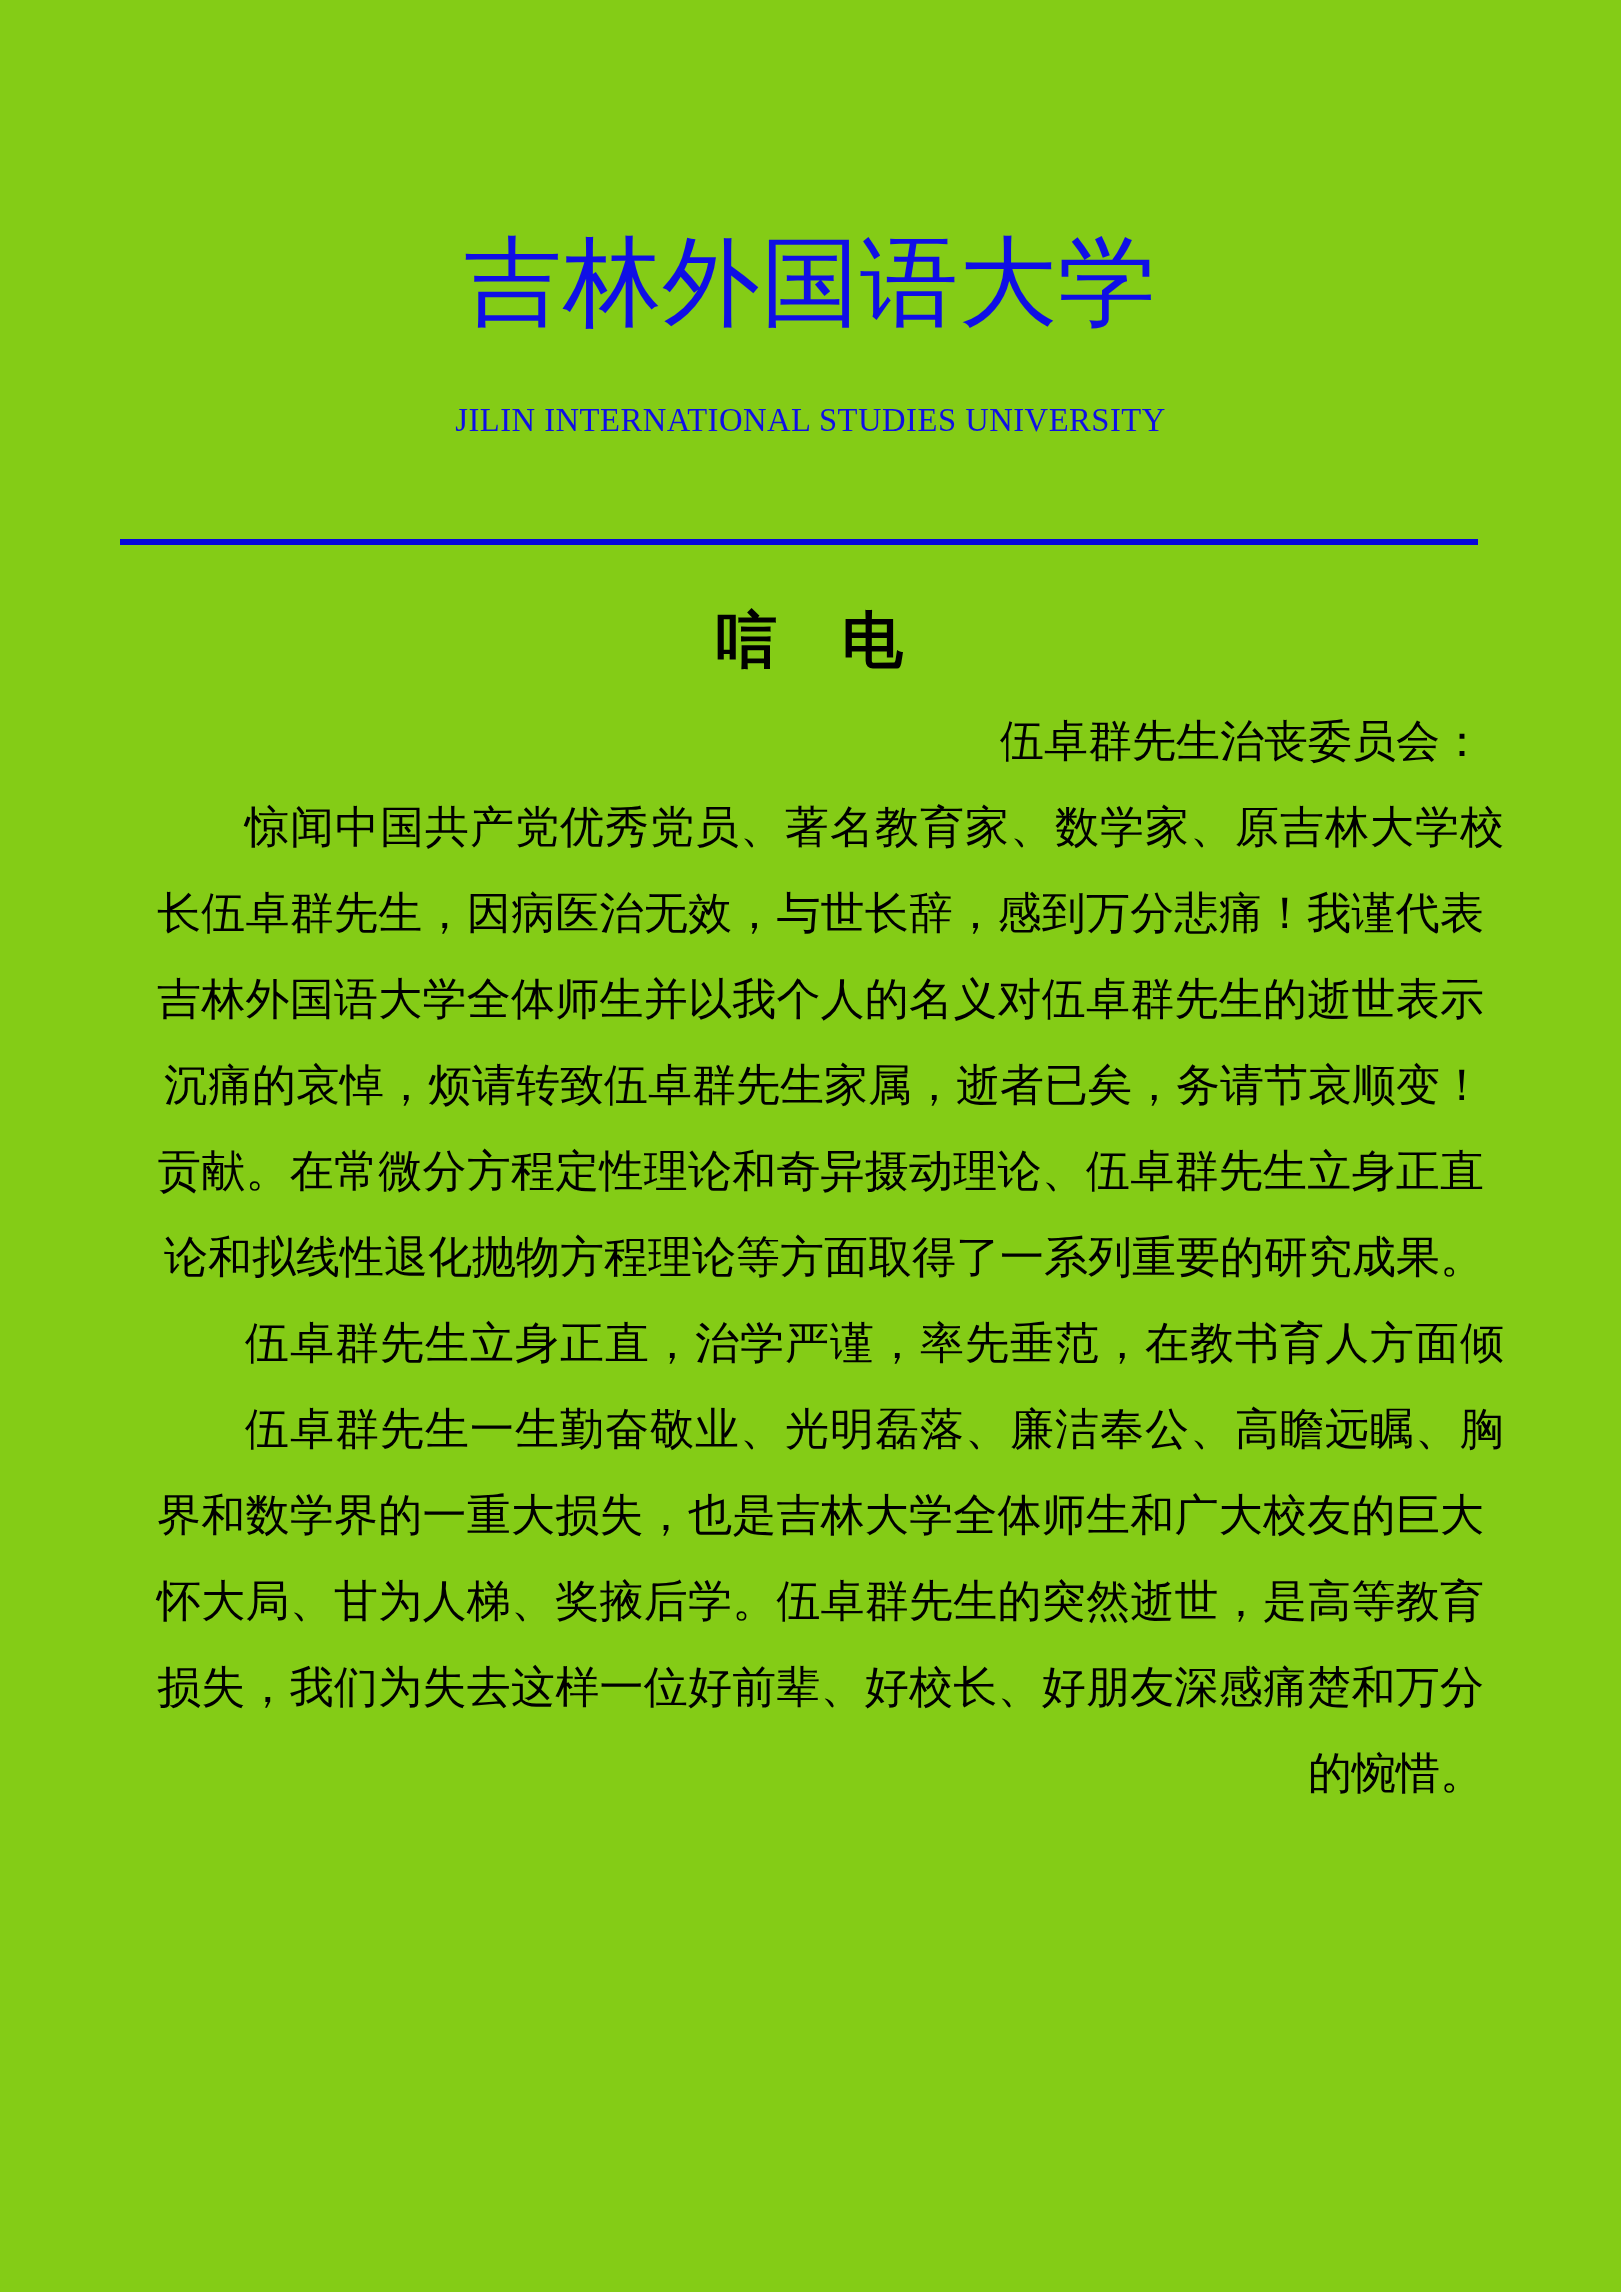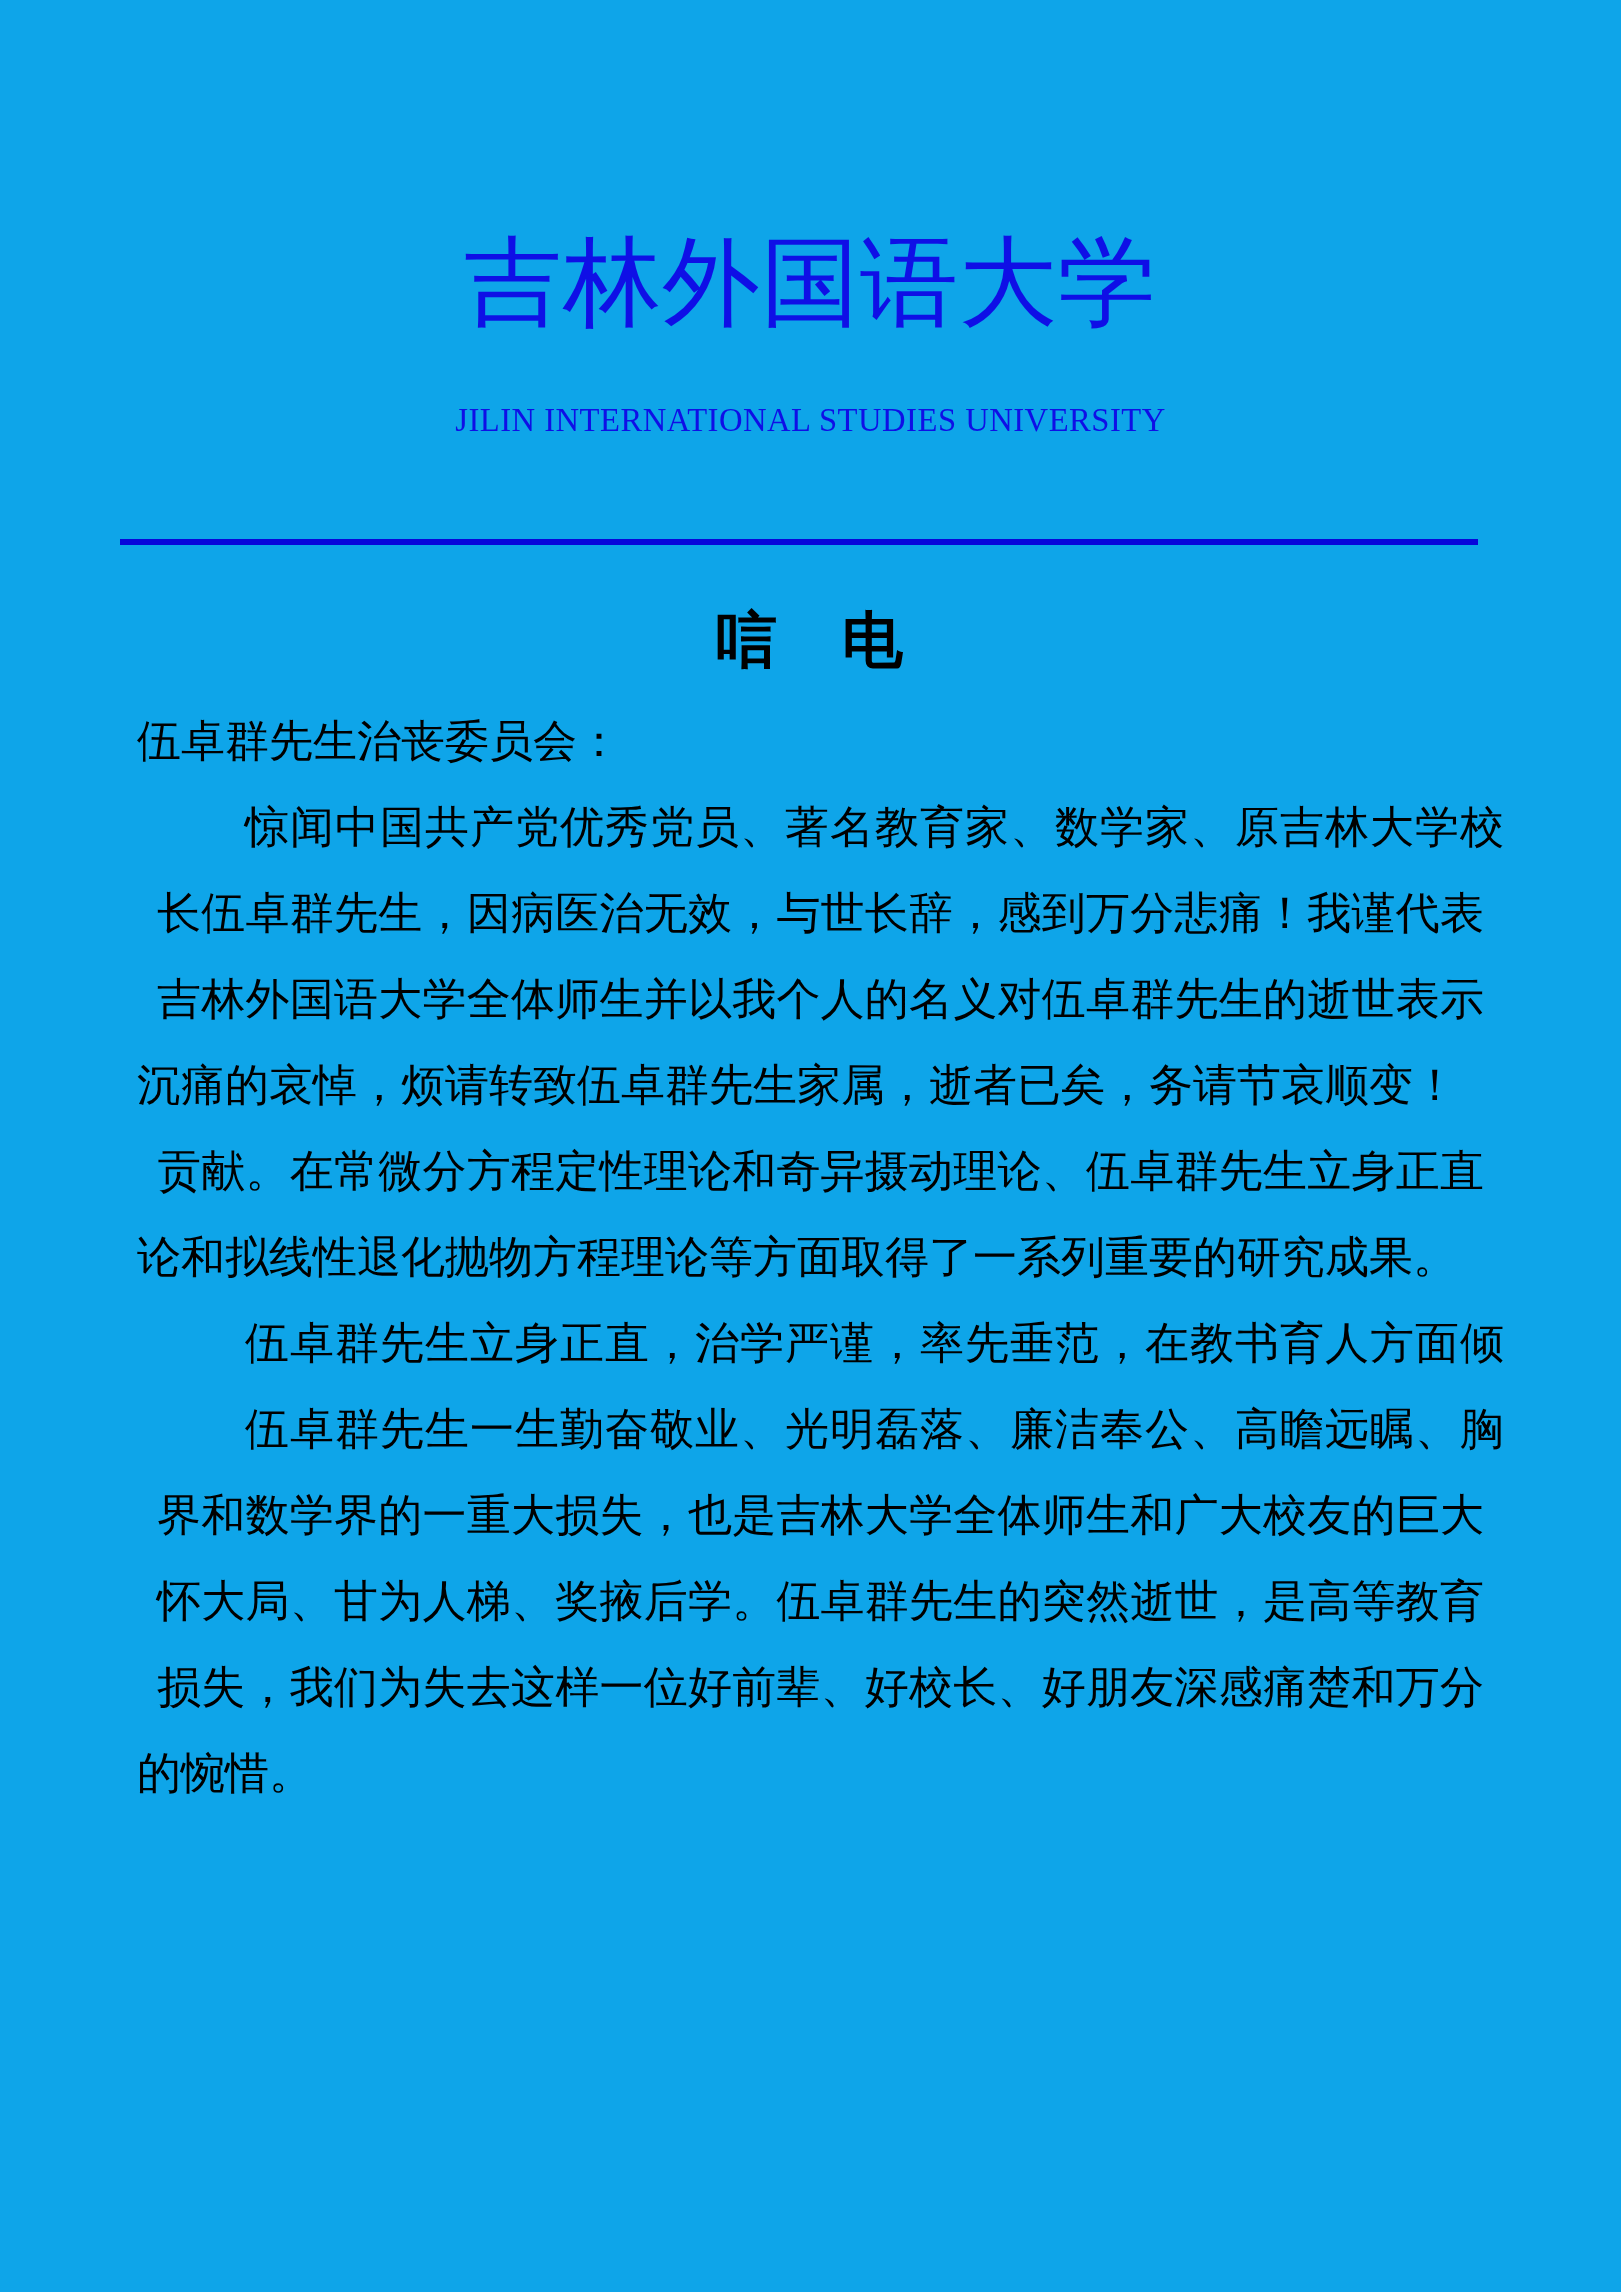--- a/index.html
+++ b/index.html
@@ -4,21 +4,21 @@
 <style>
   html, body {
     margin: 0;
     padding: 0;
     background: #ffffff;
   }
   .page {
     position: relative;
     width: 1621px;
     height: 2293px;
-    background: #0ea5e9;
+    background: #84cc16;
     font-family: "Liberation Serif", "DejaVu Serif", serif;
     color: #000000;
     overflow: hidden;
   }
   .header {
     padding-top: 223px;
     text-align: center;
   }
   .zh-title {
     font-size: 98px;
@@ -55,21 +55,21 @@
   .body-text {
     margin-top: 21.6px;
     margin-left: 137px;
     width: 1347px;
     font-size: 44px;
   }
   .line {
     line-height: 86px;
     height: 86px;
     white-space: nowrap;
-    text-align: left;
+    text-align: right;
   }
   .line.fill {
     white-space: normal;
     text-align: justify;
     text-align-last: justify;
     margin-left: 20px;
   }
   .line.indent {
     padding-left: 88px;
   }

